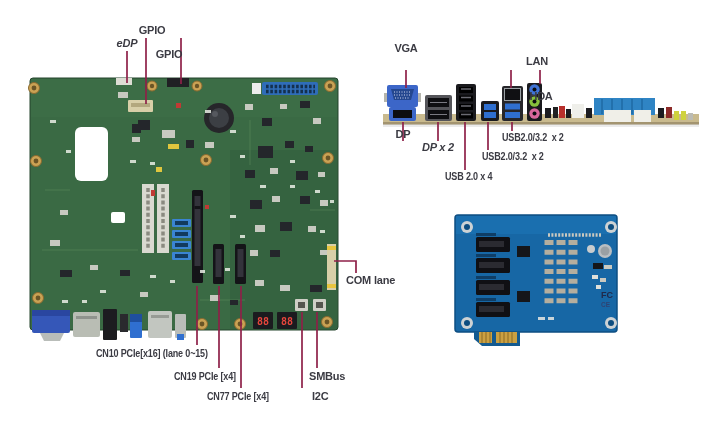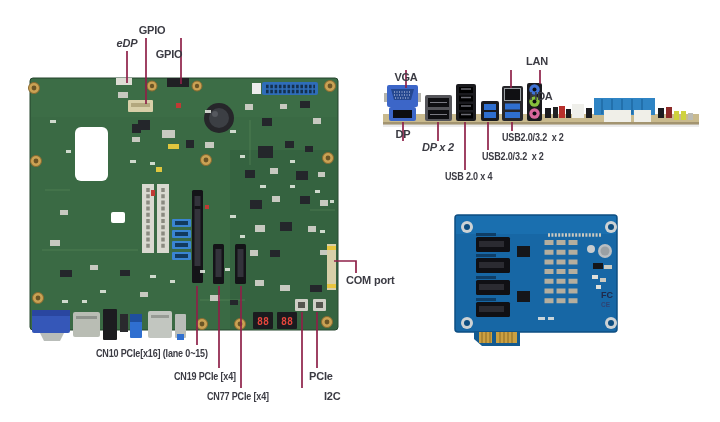--- a/index.html
+++ b/index.html
@@ -16,26 +16,26 @@
     position:absolute;
     font:700 11px/1.05 "Liberation Sans",sans-serif;
     letter-spacing:-0.2px;
     color:var(--label-text,#3b3b43);
     white-space:pre;
   }
   .ctr{transform:translateX(-50%);}
   .cond{transform:scaleX(0.82);transform-origin:0 0;}
   
   .l-edp{left:127px;top:38px;font-style:italic;}  .l-lvds{left:152px;top:25px;}  .l-gpio{left:169px;top:25px;margin-top:24px;}
-  .l-vga{left:406px;top:72px;}  .l-lan{left:537px;top:56px;}   .l-hda{left:541px;top:56px;margin-top:35px;}
+  .l-vga{left:406px;top:43px;}  .l-lan{left:537px;top:56px;}   .l-hda{left:541px;top:56px;margin-top:35px;}
   .l-dp{left:403px;top:129px;}  .l-dpx2{left:438px;top:142px;font-style:italic;}
   .l-usba{left:502px;top:132px;} .l-usbb{left:482px;top:151px;} .l-usb4{left:445px;top:171px;}
   .l-com{left:346px;top:275px;}
   .l-cn10{left:96px;top:348px;} .l-cn19{left:174px;top:371px;} .l-cn77{left:207px;top:391px;}
-  .l-i2c{left:308px;top:391px;padding-left:16px;} .l-smbus{left:309px;top:371px;}
+  .l-i2c{left:296px;top:391px;padding-left:16px;} .l-smbus{left:309px;top:371px;}
   .leader{stroke:var(--leader-line,#8e2048);stroke-width:1.7;fill:none;}
 </style>
 </head>
 <body>
 
 <div class="stage">
 
 <svg width="720" height="422" viewBox="0 0 720 422">
 
   <g>
@@ -459,20 +459,20 @@
 
   <div class="lbl ctr l-vga">VGA</div>
   <div class="lbl ctr l-lan">LAN</div>
   <div class="lbl ctr l-hda">HDA</div>
   <div class="lbl ctr l-dp">DP</div>
   <div class="lbl ctr l-dpx2">DP x 2</div>
   <div class="lbl cond l-usba">USB2.0/3.2  x 2</div>
   <div class="lbl cond l-usbb">USB2.0/3.2  x 2</div>
   <div class="lbl cond l-usb4">USB 2.0 x 4</div>
 
-  <div class="lbl l-com">COM port</div>
+  <div class="lbl l-com">COM lane</div>
   <div class="lbl cond l-cn10">CN10 PCIe[x16] (lane 0~15)</div>
   <div class="lbl cond l-cn19">CN19 PCIe [x4]</div>
   <div class="lbl cond l-cn77">CN77 PCIe [x4]</div>
   <div class="lbl l-i2c">I2C</div>
-  <div class="lbl l-smbus">PCIe</div>
+  <div class="lbl l-smbus">SMBus</div>
 
 </div>
 
 </body></html>

